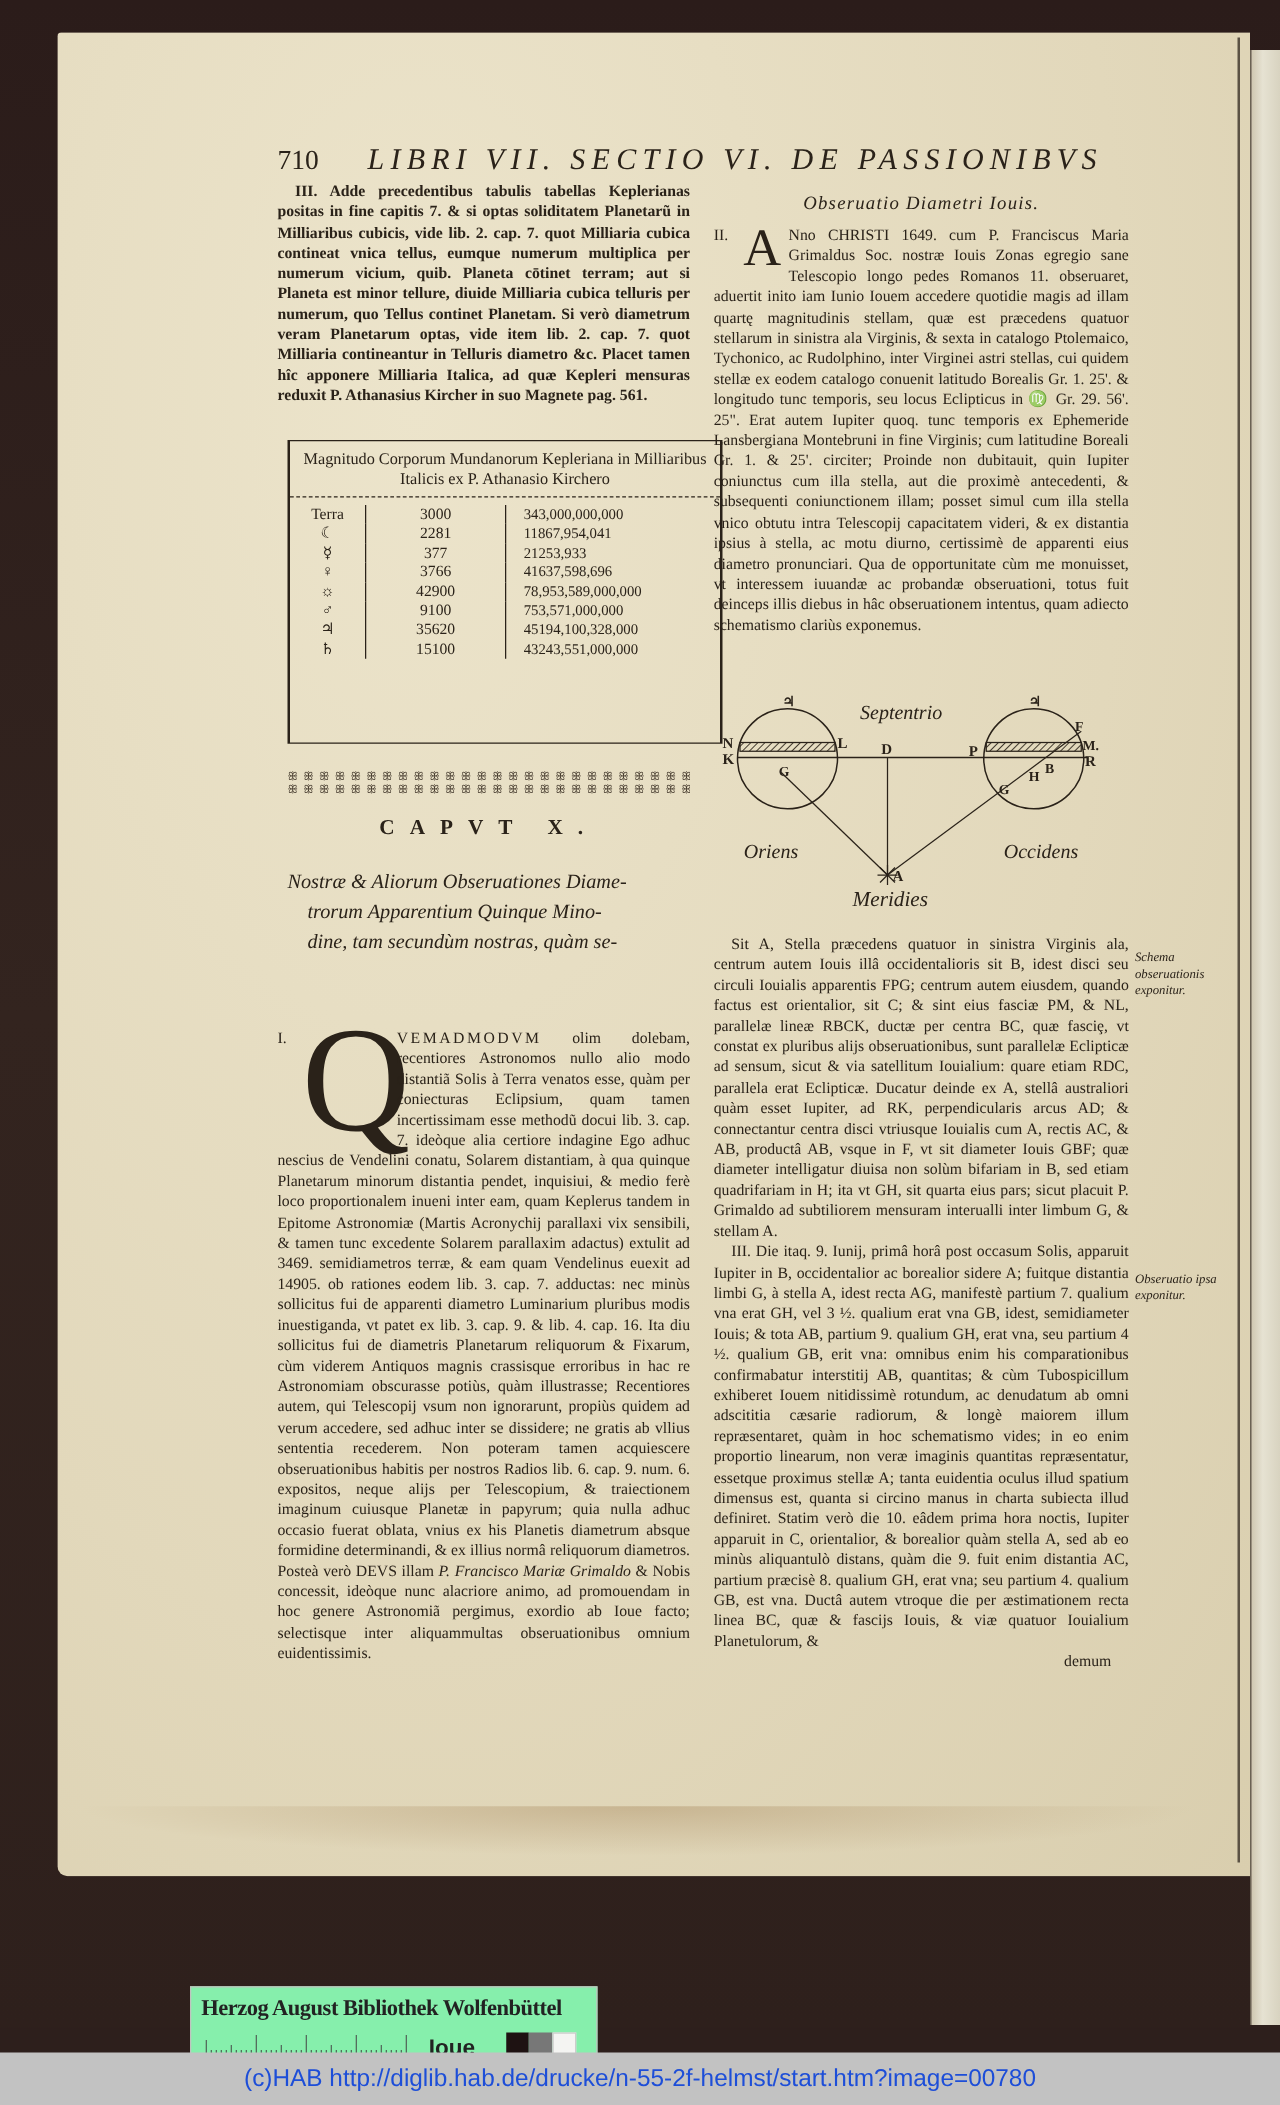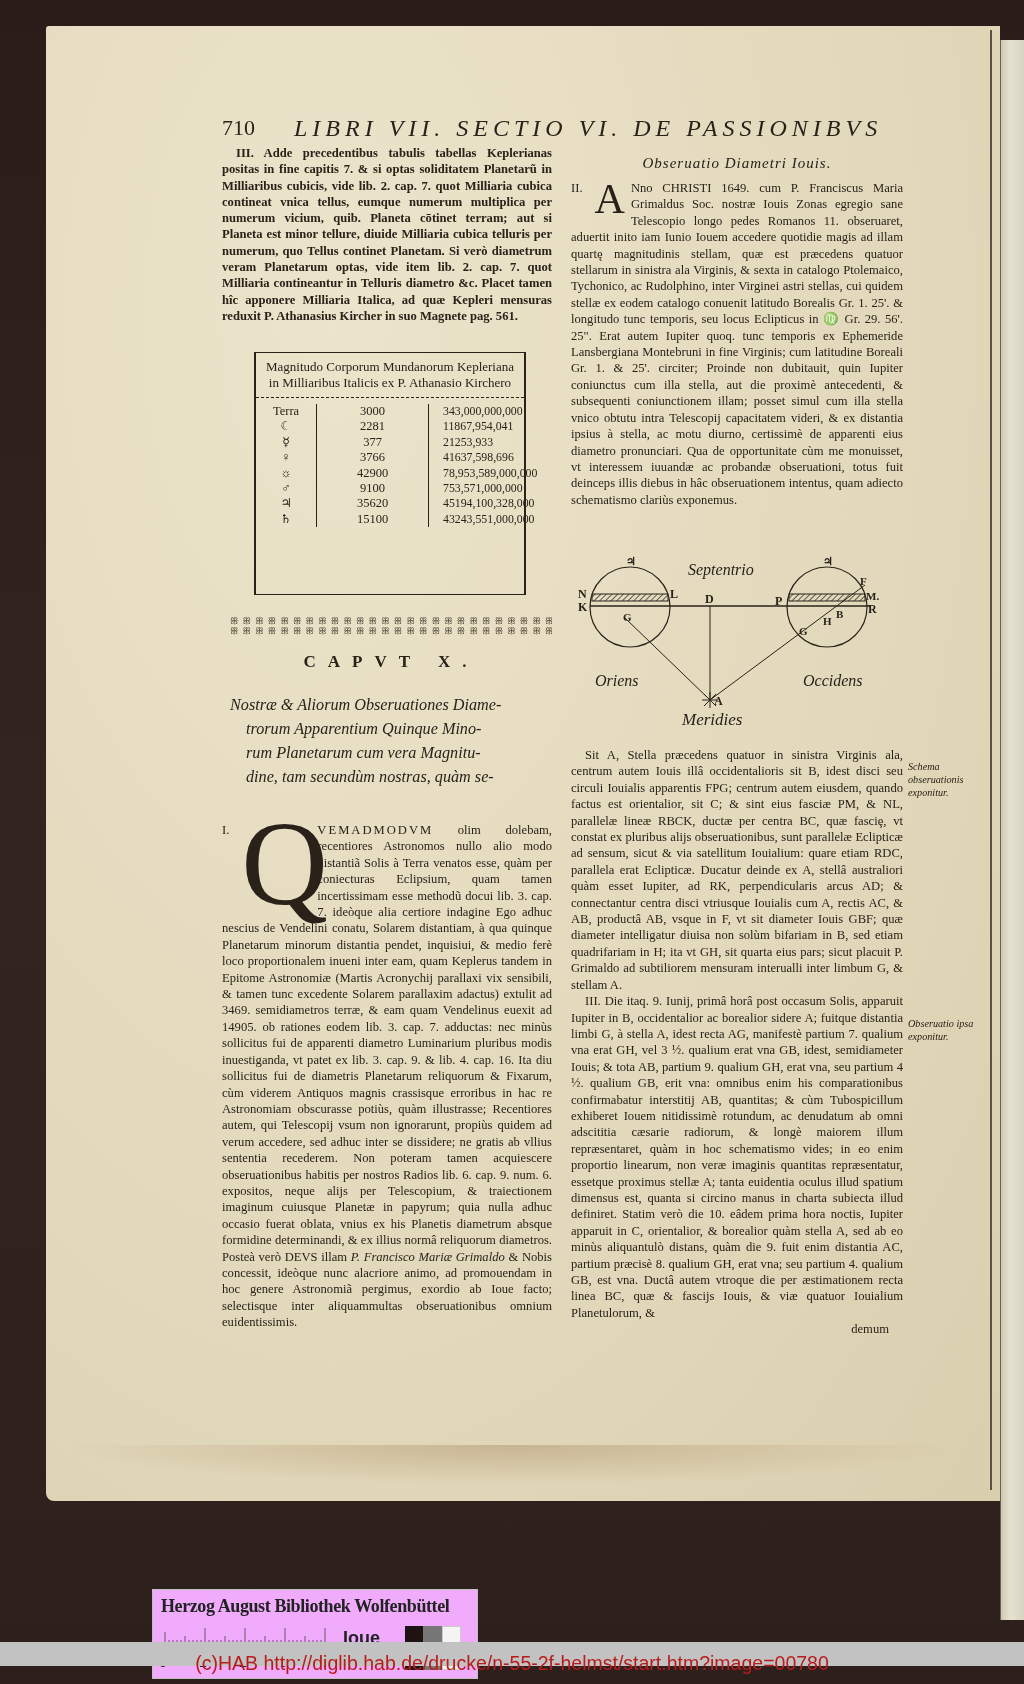--- a/index.html
+++ b/index.html
@@ -21,22 +21,22 @@
 
   .running-head { position: absolute; left: 222px; top: 115px; width: 620px; height: 30px; }
   .running-head .pg { position: absolute; left: 0; top: 0; font-size: 22px; }
   .running-head .title { position: absolute; left: 72px; top: 0; font-size: 24px; font-style: italic; letter-spacing: 5px; white-space: nowrap; }
 
   .col { position: absolute; font-size: 12.6px; line-height: 16.3px; text-align: justify; font-weight: bold; }
   .col-left { left: 222px; top: 145px; width: 330px; }
 
   .para { text-indent: 14px; }
 
-  .k-table { position: absolute; left: 230px; top: 352px; width: 272px; height: 243px;
-    border-left: 2px solid #2a2219; border-right: 2px solid #2a2219; border-top: 1px solid #2a2219; border-bottom: 1px solid #2a2219; margin-left: 24px; }
+  .k-table { position: absolute; left: 230px; top: 352px; width: 348px; height: 243px;
+    border-left: 2px solid #2a2219; border-right: 2px solid #2a2219; border-top: 1px solid #2a2219; border-bottom: 1px solid #2a2219; }
   .k-title { text-align: center; font-size: 13px; line-height: 16px; padding: 6px 6px 4px; }
   .k-rule { border-top: 1px dashed #2a2219; margin: 2px 0; }
   .k-grid { display: grid; grid-template-columns: 60px 112px 1fr; font-size: 12.5px; line-height: 15.4px; }
   .k-head { text-align: center; padding: 4px 2px; border-left: 1px solid #2a2219; }
   .k-head:first-child { border-left: none; }
   .k-cell { padding: 0 4px; }
   .k-cell.name { text-align: center; }
   .k-cell.dia { text-align: center; border-left: 1px solid #2a2219; }
   .k-cell.corp { text-align: left; padding-left: 14px; border-left: 1px solid #2a2219; font-size: 11.8px; }
 
@@ -59,34 +59,34 @@
   .diagram svg text { font-family: "Liberation Serif", serif; fill: #2a2219; }
 
   .right-bottom { position: absolute; left: 571px; top: 747px; width: 332px; font-size: 12.6px; line-height: 16.4px; text-align: justify; }
   .right-bottom p { text-indent: 14px; }
   .catch { text-align: right; padding-right: 14px; }
 
   .marginalia { position: absolute; font-size: 10.2px; line-height: 13px; font-style: italic; width: 70px; color: #2a2219; }
   .m1 { left: 908px; top: 760px; }
   .m2 { left: 908px; top: 1017px; }
 
-  .hab-label { position: absolute; left: 152px; top: 1589px; width: 326px; height: 90px; background: #f0abfc; border: 1px solid #bfc3bf; }
+  .hab-label { position: absolute; left: 152px; top: 1589px; width: 326px; height: 90px; background: #86efac; border: 1px solid #bfc3bf; }
   .hab-label .lname { position: absolute; left: 8px; top: 6px; font-size: 18px; font-weight: bold; font-family: "Liberation Serif", serif; color: #222; white-space: nowrap; letter-spacing: -0.4px; }
   .ruler { position: absolute; left: 8px; top: 34px; width: 170px; height: 32px; }
   .ruler-nums { position: absolute; left: 6px; top: 64px; width: 180px; font-family: "Liberation Sans", sans-serif; font-size: 14px; color: #222; }
   .ruler-nums span { position: absolute; top: 0; }
   .kodak { position: absolute; left: 190px; top: 38px; font-family: "Liberation Sans", sans-serif; font-weight: bold; font-size: 18px; color: #222; }
   .kodak-sub { position: absolute; left: 196px; top: 60px; font-family: "Liberation Sans", sans-serif; font-size: 7px; color: #333; }
   .gray-swatch { position: absolute; top: 36px; height: 44px; }
   .gs1 { left: 252px; width: 18px; background: #1e1212; }
   .gs2 { left: 270px; width: 19px; background: #777; }
   .gs3 { left: 289px; width: 19px; background: #f4f4f2; border: 1px solid #ccc; }
 
-  .footer { position: absolute; left: 0; top: 1642px; width: 1024px; height: 24px; background: #c2c2c2; text-align: center;
-    font-family: "Liberation Sans", sans-serif; font-size: 19.5px; line-height: 42px; color: #b91c1c; }
+  .footer { position: absolute; left: 0; top: 1642px; width: 1024px; height: 42px; background: #c2c2c2; text-align: center;
+    font-family: "Liberation Sans", sans-serif; font-size: 19.5px; line-height: 42px; color: #1d4ed8; }
 </style>
 </head>
 <body>
 
 <div class="scan-bg"></div>
 <div class="right-page-edge"></div>
 
 <div class="page"></div>
 <div class="page-stain"></div>
 <div class="gutter"></div>
@@ -140,21 +140,20 @@
 
 <div class="ornament">
   <div>ꕥ ꕥ ꕥ ꕥ ꕥ ꕥ ꕥ ꕥ ꕥ ꕥ ꕥ ꕥ ꕥ ꕥ ꕥ ꕥ ꕥ ꕥ ꕥ ꕥ ꕥ ꕥ ꕥ ꕥ ꕥ ꕥ ꕥ</div>
   <div>ꕥ ꕥ ꕥ ꕥ ꕥ ꕥ ꕥ ꕥ ꕥ ꕥ ꕥ ꕥ ꕥ ꕥ ꕥ ꕥ ꕥ ꕥ ꕥ ꕥ ꕥ ꕥ ꕥ ꕥ ꕥ ꕥ ꕥ</div>
 </div>
 
 <div class="caput">CAPVT X.</div>
 <div class="chapter-title">
   <div>Nostræ &amp; Aliorum Obseruationes Diame-</div>
   <div class="line2">trorum Apparentium Quinque Mino-</div>
-  <div class="line2">rum Planetarum cum vera Magnitu-</div>
   <div class="line2">dine, tam secundùm nostras, quàm se-</div>
 </div>
 
 <div class="left-body">
   <span class="para-no">I.</span>
   <span class="drop-q">Q</span>
   <span style="letter-spacing:2px;">VEMADMODVM</span><span> olim dolebam, recentiores Astronomos nullo alio modo distantiã Solis à Terra venatos esse, quàm per coniecturas Eclipsium, quam tamen incertissimam esse methodũ docui lib. 3. cap. 7. ideòque alia certiore indagine Ego adhuc nescius de Vendelini conatu, Solarem distantiam, à qua quinque Planetarum minorum distantia pendet, inquisiui, &amp; medio ferè loco proportionalem inueni inter eam, quam Keplerus tandem in Epitome Astronomiæ (Martis Acronychij parallaxi vix sensibili, &amp; tamen tunc excedente Solarem parallaxim adactus) extulit ad 3469. semidiametros terræ, &amp; eam quam Vendelinus euexit ad 14905. ob rationes eodem lib. 3. cap. 7. adductas: nec minùs sollicitus fui de apparenti diametro Luminarium pluribus modis inuestiganda, vt patet ex lib. 3. cap. 9. &amp; lib. 4. cap. 16. Ita diu sollicitus fui de diametris Planetarum reliquorum &amp; Fixarum, cùm viderem Antiquos magnis crassisque erroribus in hac re Astronomiam obscurasse potiùs, quàm illustrasse; Recentiores autem, qui Telescopij vsum non ignorarunt, propiùs quidem ad verum accedere, sed adhuc inter se dissidere; ne gratis ab vllius sententia recederem. Non poteram tamen acquiescere obseruationibus habitis per nostros Radios lib. 6. cap. 9. num. 6. expositos, neque alijs per Telescopium, &amp; traiectionem imaginum cuiusque Planetæ in papyrum; quia nulla adhuc occasio fuerat oblata, vnius ex his Planetis diametrum absque formidine determinandi, &amp; ex illius normâ reliquorum diametros. Posteà verò DEVS illam </span><i>P. Francisco Mariæ Grimaldo</i><span> &amp; Nobis concessit, ideòque nunc alacriore animo, ad promouendam in hoc genere Astronomiã pergimus, exordio ab Ioue facto; selectisque inter aliquammultas obseruationibus omnium euidentissimis.</span>
 </div>
 
 <div class="obs-title">Obseruatio Diametri Iouis.</div>

